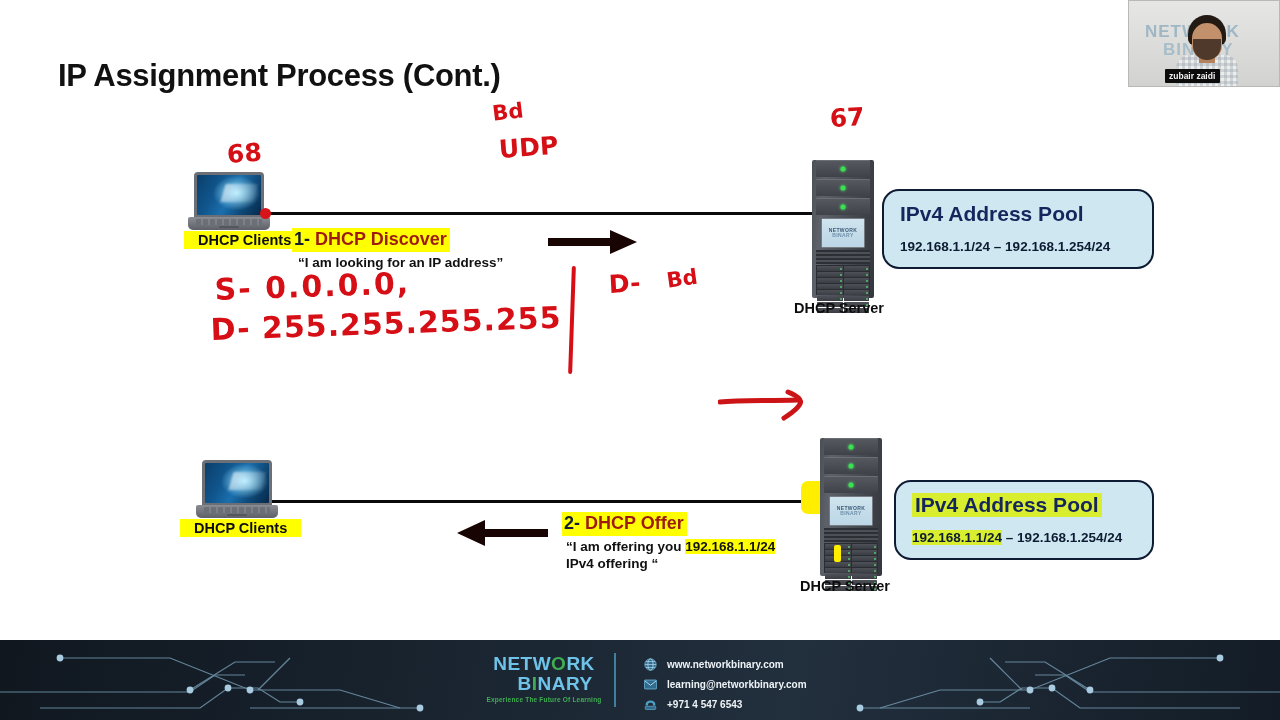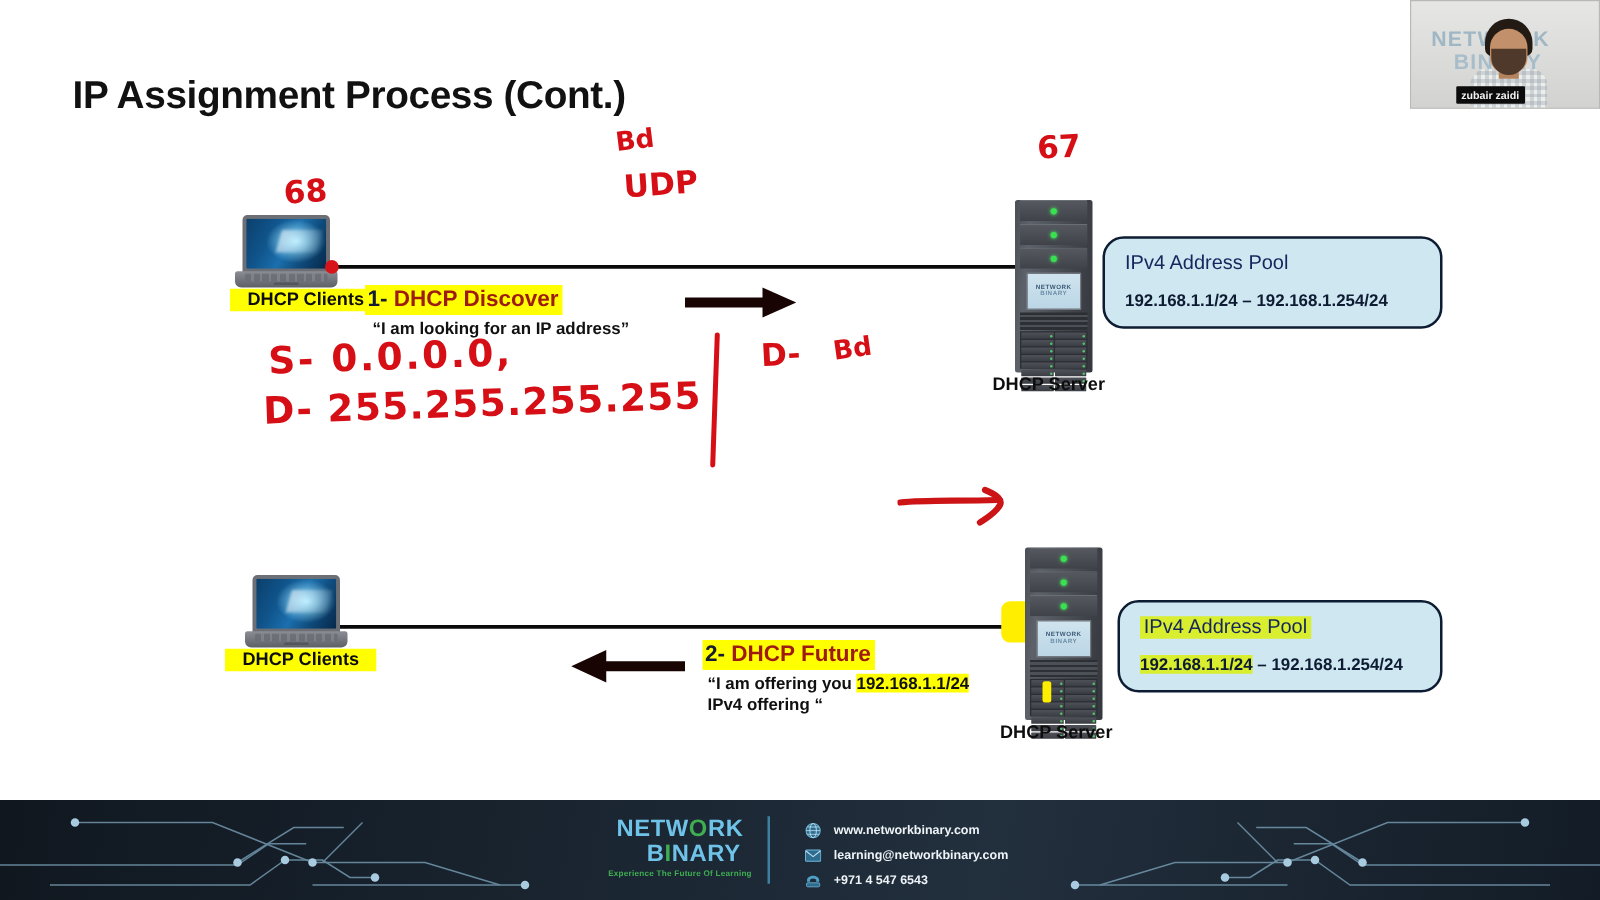--- a/index.html
+++ b/index.html
@@ -179,21 +179,21 @@
 
   
   .pool {
     position: absolute;
     background: #cfe7f1;
     border: 2px solid #0d1b33;
     border-radius: 17px;
     padding: 11px 16px 13px 16px;
   }
   .pool-title {
-    font-size: 16px; font-weight: normal;
+    font-size: 21px; font-weight: bold;
     color: #14265c;
     white-space: nowrap;
     display: inline-block;
   }
   .pool-range {
     font-size: 13.5px; font-weight: bold;
     color: #0d1b33;
     white-space: nowrap;
     margin-top: 13px;
     display: block;
@@ -462,21 +462,21 @@
 
   <div class="blkarrow" style="left:456px; top:518px;">
     <svg width="92" height="30" viewBox="0 0 92 30" aria-hidden="true">
       <path d="M92 11 L29 11 L29 2 L1 15 L29 28 L29 19 L92 19 Z" fill="#190404"></path>
     </svg>
   </div>
 
   <div class="msg" style="left:562px; top:512px;">
     <div class="msg-head">
       <span class="msg-num">2-</span>
-      <span class="msg-name">DHCP Future</span>
+      <span class="msg-name">DHCP Offer</span>
     </div>
     <div class="msg-body" style="padding-left:4px;">
       <span>“I am offering you </span><span class="ip-hl">192.168.1.1/24</span><br>
       <span>IPv4 offering “</span>
     </div>
   </div>
 
   <div class="marker-blob" style="left:801px; top:481px; width:26px; height:33px;"></div>
 
   <div class="server" style="left:820px; top:438px;">

